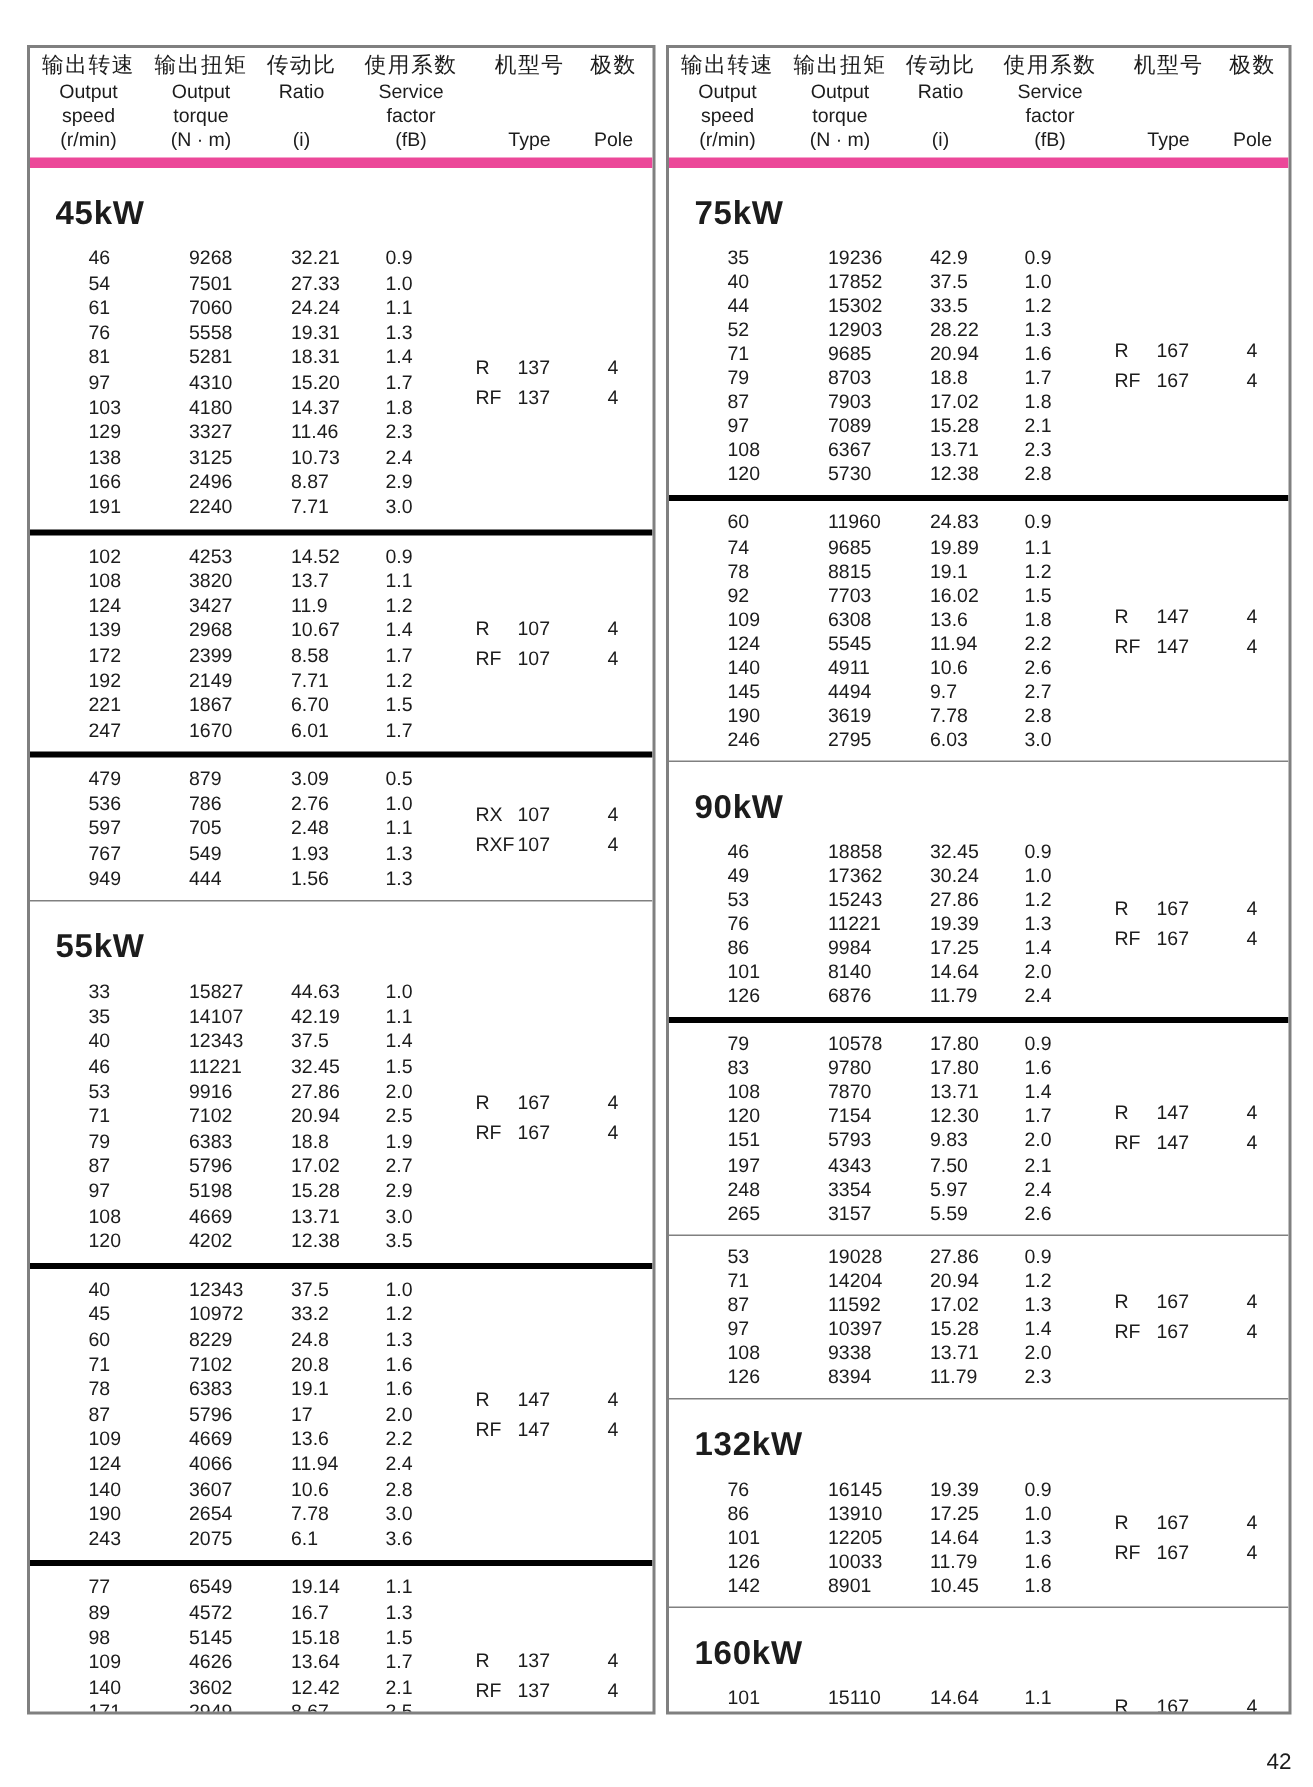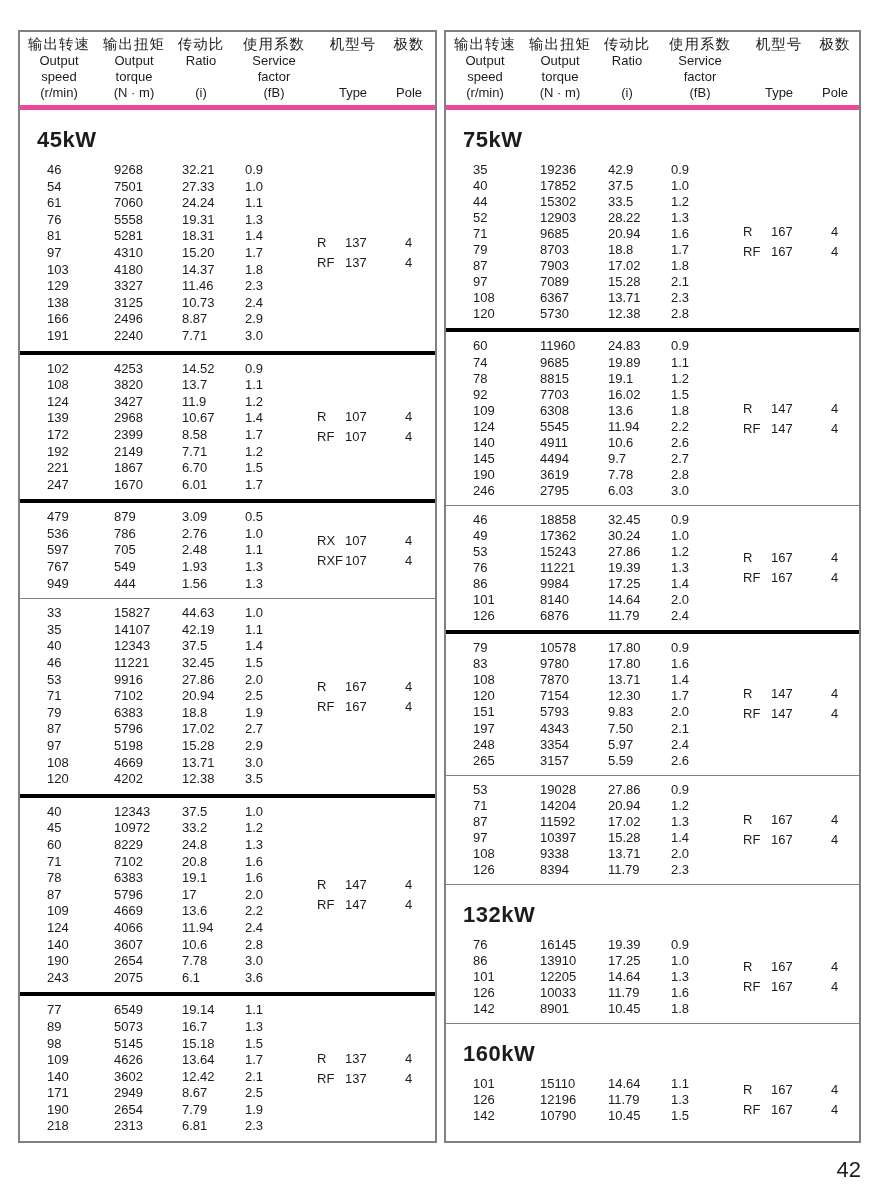--- a/index.html
+++ b/index.html
@@ -20,21 +20,21 @@
     background:#fff;
     overflow:hidden;
   }
   .col-box.left{left:18px;width:419px;}
   .col-box.right{left:444px;width:417px;}
 
   
   .thead{
     position:relative;
     height:73px;
-    border-bottom:5px solid #ec4899;
+    border-bottom:7px solid #ec4899;
   }
   .hcell{
     position:absolute;
     top:4px;
     text-align:center;
     font-size:13px;
     line-height:16px;
     white-space:nowrap;
   }
   .hcell .zh{
@@ -49,21 +49,21 @@
   .section + .section{border-top:1px solid #808080;}
   .section-title{
     height:34px;
     line-height:36px;
     padding-left:17px;
     font-size:22px;
     font-weight:bold;
     letter-spacing:0.5px;
     margin-top:12px;
   }
-  .block{position:relative;padding:6px 0;text-decoration:underline;}
+  .block{position:relative;padding:6px 12px;text-decoration:underline;}
   .block + .block{border-top:4px solid #000000;}
 
   .row{position:relative;font-size:13px;}
   .col0 .row{height:16.6px;line-height:16.6px;}
   .col1 .row{height:16.05px;line-height:16.05px;}
   .cell{position:absolute;top:0;white-space:nowrap;}
   .c0{left:27px;}
   .c1{left:94px;}
   .c2{left:162px;}
   .c3{left:225px;}
@@ -75,21 +75,21 @@
     transform:translateY(-50%);
     width:118px;
   }
   .type-line{position:relative;height:20px;line-height:20px;font-size:13px;white-space:nowrap;}
   .type-prefix{display:inline-block;width:28px;}
   .type-pole{position:absolute;left:88px;top:0;}
 
   .page-number{
     position:absolute;
     right:14px;bottom:8px;
-    font-size:22px;
+    font-size:15px;
     color:#1c1c1c;
   }
 </style>
 </head>
 <body>
 
 <div class="page">
 
   <div class="col-box left">
     <div class="thead">
@@ -290,20 +290,21 @@
               <span class="cell c2">1.56</span>
               <span class="cell c3">1.3</span>
             </div>
             <div class="types">
               <div class="type-line"><span class="type-prefix">RX</span><span class="type-num">107</span><span class="type-pole">4</span></div>
               <div class="type-line"><span class="type-prefix">RXF</span><span class="type-num">107</span><span class="type-pole">4</span></div>
             </div>
           </div>
         </div>
         <div class="section">
+          <div class="section-title">55kW</div>
           <div class="block">
             <div class="row">
               <span class="cell c0">33</span>
               <span class="cell c1">15827</span>
               <span class="cell c2">44.63</span>
               <span class="cell c3">1.0</span>
             </div>
             <div class="row">
               <span class="cell c0">35</span>
               <span class="cell c1">14107</span>
@@ -443,21 +444,21 @@
           </div>
           <div class="block">
             <div class="row">
               <span class="cell c0">77</span>
               <span class="cell c1">6549</span>
               <span class="cell c2">19.14</span>
               <span class="cell c3">1.1</span>
             </div>
             <div class="row">
               <span class="cell c0">89</span>
-              <span class="cell c1">5073</span>
+              <span class="cell c1">4572</span>
               <span class="cell c2">16.7</span>
               <span class="cell c3">1.3</span>
             </div>
             <div class="row">
               <span class="cell c0">98</span>
               <span class="cell c1">5145</span>
               <span class="cell c2">15.18</span>
               <span class="cell c3">1.5</span>
             </div>
             <div class="row">
@@ -668,20 +669,21 @@
               <span class="cell c2">6.03</span>
               <span class="cell c3">3.0</span>
             </div>
             <div class="types">
               <div class="type-line"><span class="type-prefix">R</span><span class="type-num">147</span><span class="type-pole">4</span></div>
               <div class="type-line"><span class="type-prefix">RF</span><span class="type-num">147</span><span class="type-pole">4</span></div>
             </div>
           </div>
         </div>
         <div class="section">
+          <div class="section-title">90kW</div>
           <div class="block">
             <div class="row">
               <span class="cell c0">46</span>
               <span class="cell c1">18858</span>
               <span class="cell c2">32.45</span>
               <span class="cell c3">0.9</span>
             </div>
             <div class="row">
               <span class="cell c0">49</span>
               <span class="cell c1">17362</span>

